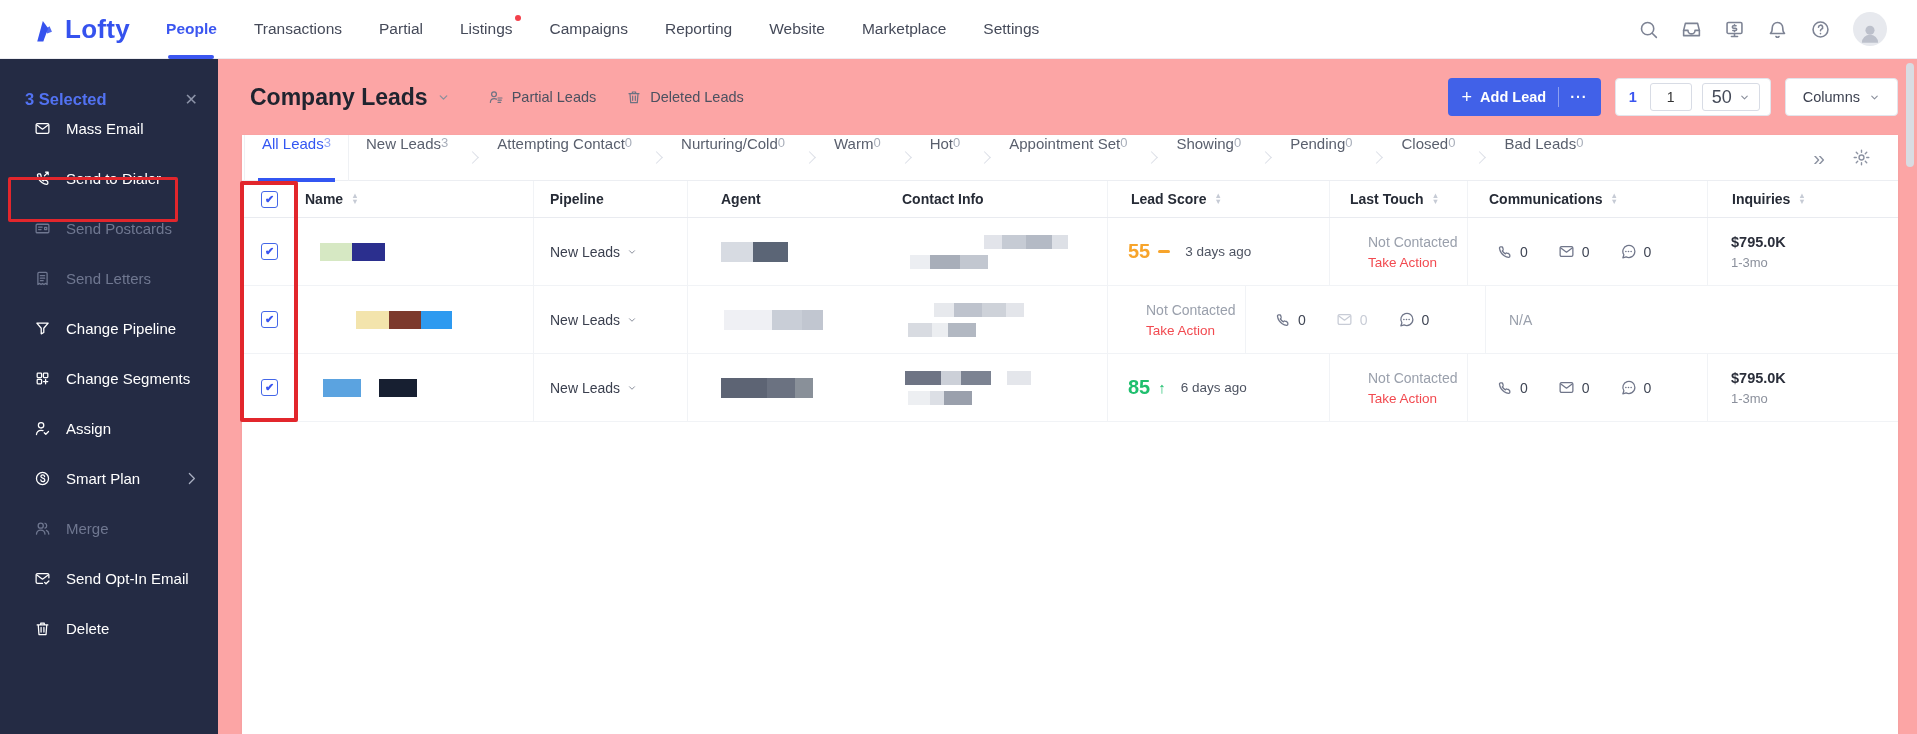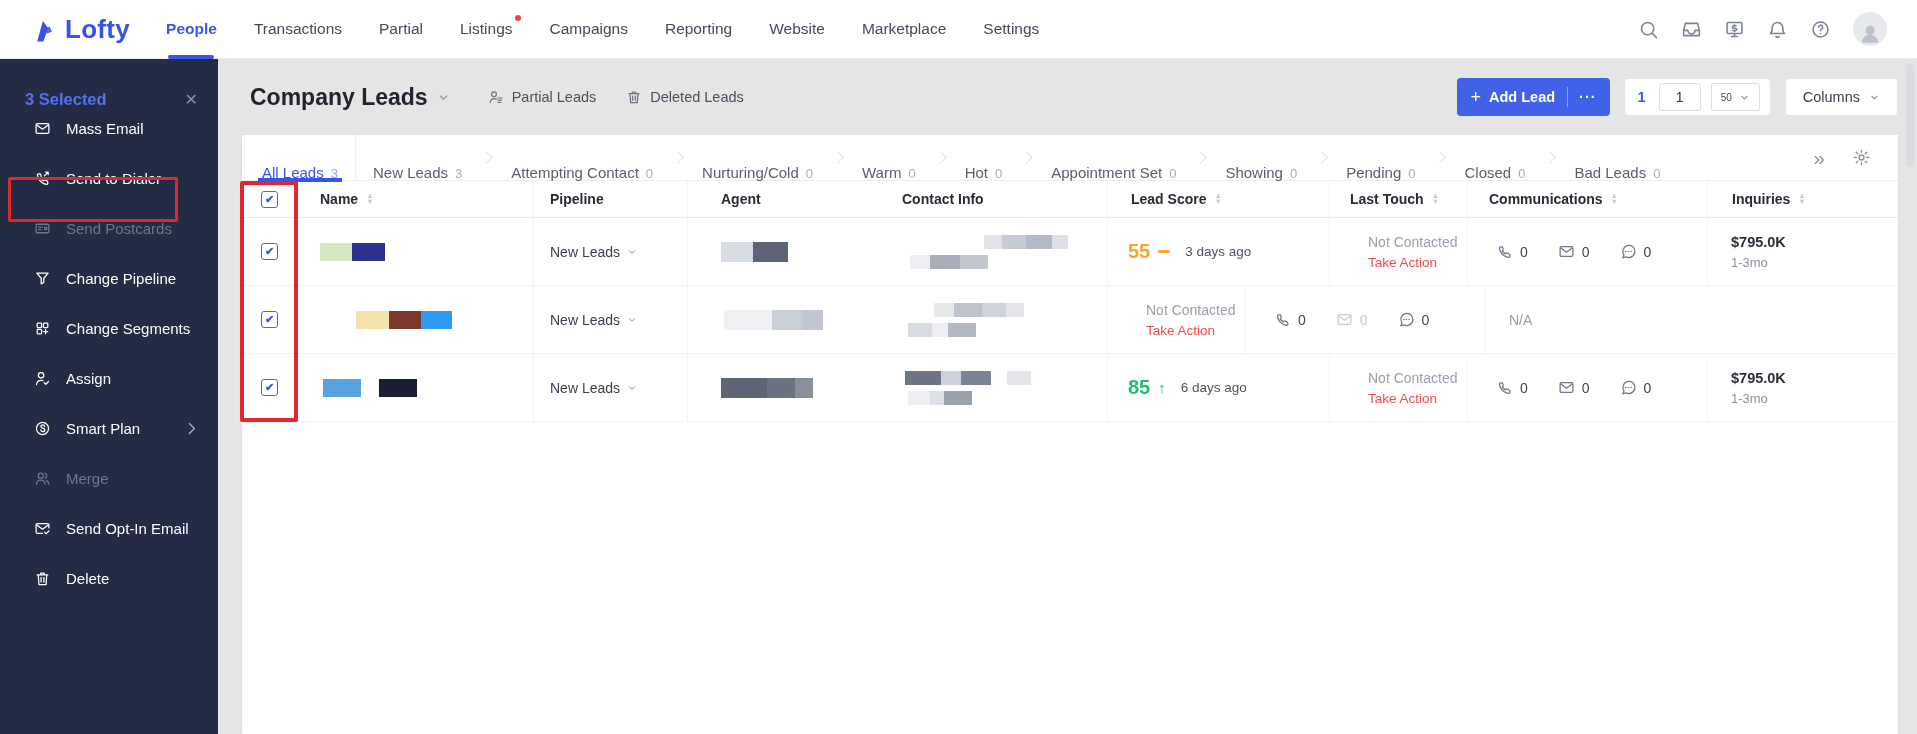--- a/index.html
+++ b/index.html
@@ -27,61 +27,61 @@
   .sidebar{position:absolute;top:59px;left:0;width:218px;bottom:0;background:#242b44;color:#fff;z-index:5}
   .sb-head{display:flex;align-items:center;justify-content:space-between;padding:31px 20px 11px 25px}
   .sb-title{color:#5272f2;font-weight:700;font-size:16.5px}
   .sb-close{color:#8c93a8;font-size:16px;cursor:pointer;line-height:1}
   .sb-item{height:50px;display:flex;gap:15px;padding:0 18px 0 34px;font-size:15px;cursor:pointer}
   .sb-item .icon{width:17px;height:17px}
   .sb-item.disabled{color:#6f7790;cursor:default}
   .sb-arrow{margin-left:auto;width:13px;height:13px;color:#aab0c2}
 
   
-  .main{position:absolute;top:59px;left:218px;right:0;bottom:0;background:#e5e5e5}
+  .main{position:absolute;top:59px;left:218px;right:0;bottom:0;background:#fca5a5}
   .page-header{height:76px;display:flex;align-items:center;padding:0 19px 0 32px}
   .ph-title{font-size:23px;font-weight:700;color:#20242f;cursor:pointer}
   .ph-caret{width:13px;height:13px;color:#8a8f9c;margin-left:9px;cursor:pointer}
   .ph-link{display:flex;align-items:center;gap:8px;color:#4c5160;font-size:14.5px;cursor:pointer}
   .ph-link .icon{width:16px;height:16px;color:#6c7282}
   .ml38{margin-left:38px}.ml30{margin-left:30px}
   .ph-right{margin-left:auto;display:flex;align-items:center;gap:14px}
   .btn-add{display:flex;align-items:center;height:38px;background:#4161e8;color:#fff;border-radius:4px;padding:0 2px 0 14px;font-size:14.5px;font-weight:600;cursor:pointer}
   .btn-add .plus{font-size:18px;margin-right:8px;font-weight:400}
   .btn-add .sep{width:1px;height:20px;background:rgba(255,255,255,.4);margin-left:12px}
   .btn-add .dots{padding:0 11px;font-weight:700;letter-spacing:1px;cursor:pointer}
   .pager{display:flex;align-items:center;height:38px;background:#fff;border:1px solid #e2e5ec;border-radius:4px;padding:0 10px;gap:10px}
   .pg-cur{color:#3b56f0;font-weight:600;font-size:14.5px;padding:0 3px}
   .pg-input{width:42px;height:28px;border:1px solid #d8dce5;border-radius:3px;text-align:center;font-size:14px;color:#333;font-family:inherit;background:#fff}
-  .pg-size{display:flex;align-items:center;gap:7px;height:28px;border:1px solid #d8dce5;border-radius:3px;padding:0 9px;font-size:10px;color:#444a58;cursor:pointer}
+  .pg-size{display:flex;align-items:center;gap:7px;height:28px;border:1px solid #d8dce5;border-radius:3px;padding:0 9px;font-size:18px;color:#444a58;cursor:pointer}
   .btn-columns{display:flex;align-items:center;gap:9px;height:38px;background:#fff;border:1px solid #e2e5ec;border-radius:4px;padding:0 17px;font-size:14.5px;color:#3c4150;cursor:pointer}
   .caret{width:11px;height:11px;color:#8a8f9c}
 
   .card{position:absolute;top:76px;left:24px;right:19px;bottom:0;background:#fff;box-shadow:0 1px 3px rgba(30,40,70,.06)}
 
   
   .tabs{height:46px;display:flex;align-items:center;border-bottom:1px solid #eceef2;padding-left:2px}
-  .tab{position:relative;height:46px;display:flex;align-items:flex-end;gap:7px;padding:0 17px;font-size:15px;color:#595f6d;cursor:pointer;white-space:nowrap}
+  .tab{position:relative;height:46px;display:flex;align-items:flex-start;padding:0 17px;font-size:15px;color:#595f6d;cursor:pointer;white-space:nowrap}
   .tab .cnt{font-size:13px;color:#a8aeba}
   .tab.active{color:#3356f2;border-left:1px solid #eff1f4;border-right:1px solid #eff1f4}
   .tab.active .cnt{color:#93a5f3}
   .tab.active::after{content:"";position:absolute;left:13px;right:13px;bottom:-1px;height:4px;background:#3356f2}
   .tab-sep{width:9px;height:9px;border-top:1.6px solid #dcdfe7;border-right:1.6px solid #dcdfe7;transform:rotate(45deg);margin:0 3px;flex:none}
   .tabs-right{margin-left:auto;display:flex;align-items:center;gap:27px;padding-right:27px;color:#8d93a2}
   .chev2{font-size:21px;line-height:1;cursor:pointer}
   .gearwrap{width:19px;height:19px;cursor:pointer}
 
   
   .thead{display:flex;height:37px;border-bottom:1px solid #e9ebf0;font-weight:700;font-size:14px;color:#262b36;background:#fff}
   .th,.td{display:flex;align-items:center;border-right:1px solid #f1f3f6;height:100%}
   .c0{width:56px;justify-content:center}
   .c1{width:236px}.c2{width:154px}.c3{width:200px;border-right:none}
   .c4{width:220px}.c5{width:222px}.c6{width:138px}
   .c7{width:240px}.c8{width:190px;border-right:none}
-  .th.c1{padding-left:22px}.th.c2{padding-left:16px}.th.c3{padding-left:33px}.th.c4{padding-left:14px}
+  .th.c1{padding-left:7px}.th.c2{padding-left:16px}.th.c3{padding-left:33px}.th.c4{padding-left:14px}
   .th.c5{padding-left:23px}.th.c6{padding-left:20px}.th.c7{padding-left:21px}.th.c8{padding-left:24px}
   .sort{display:flex;flex-direction:column;margin-left:8px;cursor:pointer}
   .sort i{font-style:normal;font-size:7.5px;color:#c6cbd5;line-height:6.5px}
   .row{display:flex;height:68px;border-bottom:1px solid #f1f3f6;font-size:14px;background:#fff}
   .cbx{width:17px;height:17px;border:1.6px solid #4467e8;border-radius:3px;background:#fff;display:flex;align-items:center;justify-content:center;color:#3b56f0;font-size:11px;font-weight:700;cursor:pointer}
   .redact{display:flex;height:18px}
   .redact i{display:block;height:100%}
   .redact.h20{height:20px}.redact.h14{height:14px}
   .contact-col{display:flex;flex-direction:column;gap:6px;width:100%}
   .pipe{padding-left:16px;color:#3a3f4e;display:flex;align-items:center;gap:7px;cursor:pointer}
@@ -209,20 +209,30 @@
       <div class="sb-item disabled">
      <span class="icon ">
           <svg viewBox="0 0 24 24" fill="none" stroke="currentColor" stroke-width="1.8" stroke-linecap="round" stroke-linejoin="round">
             <rect x="3" y="6" width="18" height="12" rx="1.5"></rect>
             <path d="M6.5 10h5M6.5 13.5h3.5M15 10.5h3v3h-3z"></path>
           </svg>
         </span>
      <span>Send Postcards</span>
 
    </div>
+      <div class="sb-item disabled">
+     <span class="icon ">
+          <svg viewBox="0 0 24 24" fill="none" stroke="currentColor" stroke-width="1.8" stroke-linecap="round" stroke-linejoin="round">
+            <path d="M7 3.5h10a1.5 1.5 0 0 1 1.5 1.5v15.5l-2.4-1.6-2 1.6-2.1-1.6-2 1.6-2-1.6-2.5 1.6V5A1.5 1.5 0 0 1 7 3.5z"></path>
+            <path d="M9 8h6M9 11.5h6M9 15h4"></path>
+          </svg>
+        </span>
+     <span>Send Letters</span>
+
+   </div>
       <div class="sb-item">
      <span class="icon ">
           <svg viewBox="0 0 24 24" fill="none" stroke="currentColor" stroke-width="1.8" stroke-linecap="round" stroke-linejoin="round">
             <path d="M4 4.5h16l-6.2 7.2v6l-3.6 1.8v-7.8z"></path>
           </svg>
         </span>
      <span>Change Pipeline</span>
 
    </div>
       <div class="sb-item">

